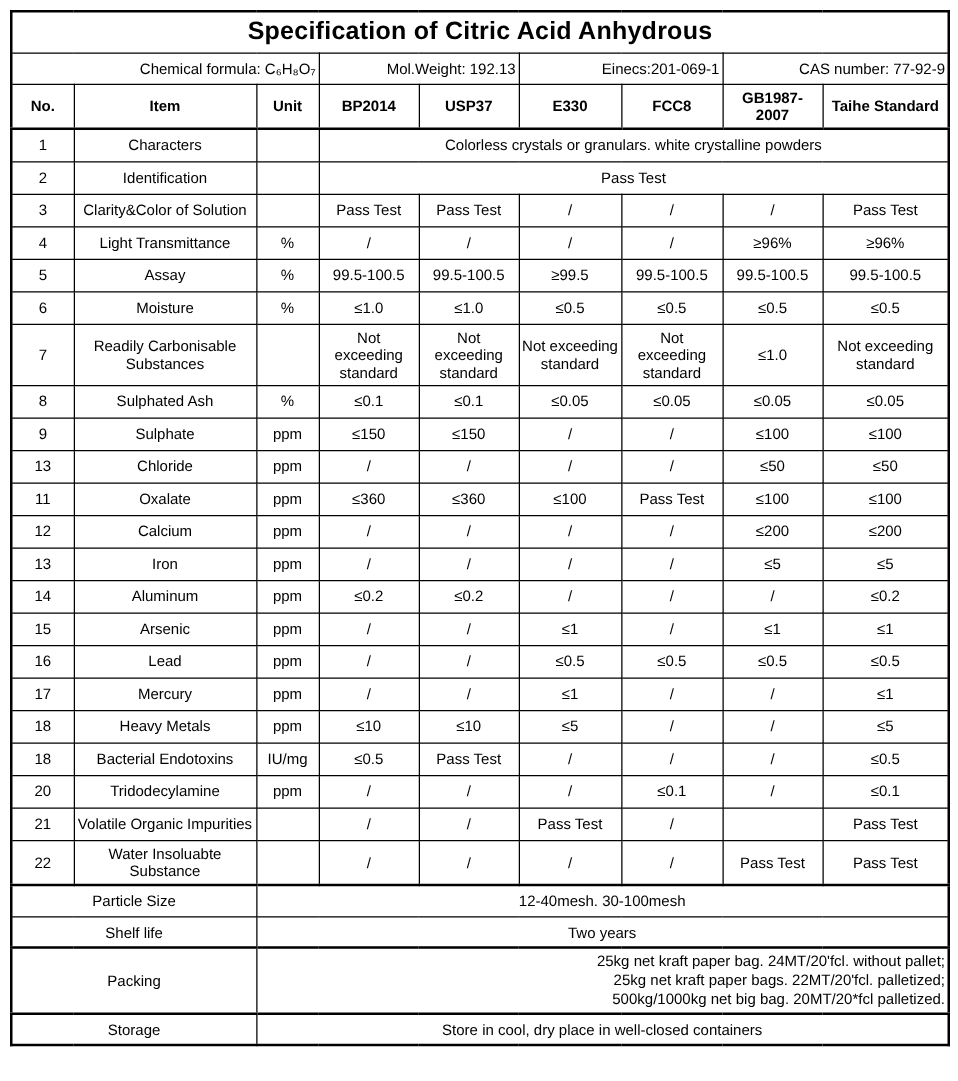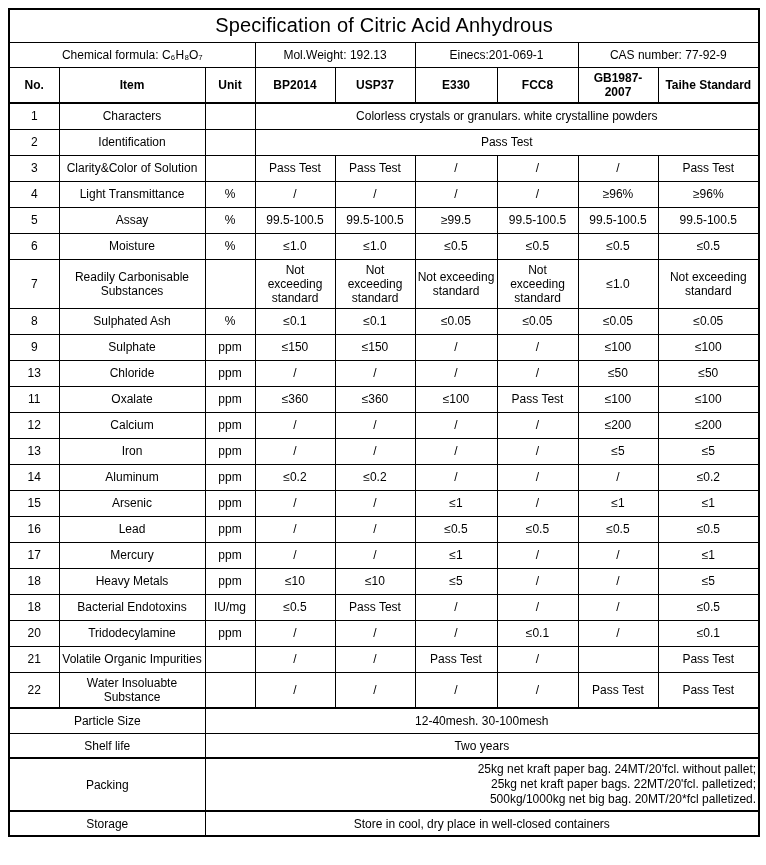--- a/index.html
+++ b/index.html
@@ -25,25 +25,25 @@
     text-align: center;
     vertical-align: middle;
     padding: 3px 2px;
     color: #000;
     overflow: hidden;
     word-wrap: break-word;
   }
 
   .title-row td {
     font-size: 20px;
-    font-weight: normal;
+    font-weight: bold;
     padding: 4px 2px;
     letter-spacing: 0.2px;
   }
-  .info-row td { height: 25px; }
+  .info-row td { height: 25px; text-align: right; }
 
   .header-row th {
     font-weight: bold;
     height: 36px;
     border-bottom: 2px solid #000;
   }
   .gb-header { text-align: left; padding-left: 5px; }
   .taihe-header { vertical-align: bottom; padding-bottom: 4px; margin-top: 12px; }
 
   .body-row td { height: 26px; }

